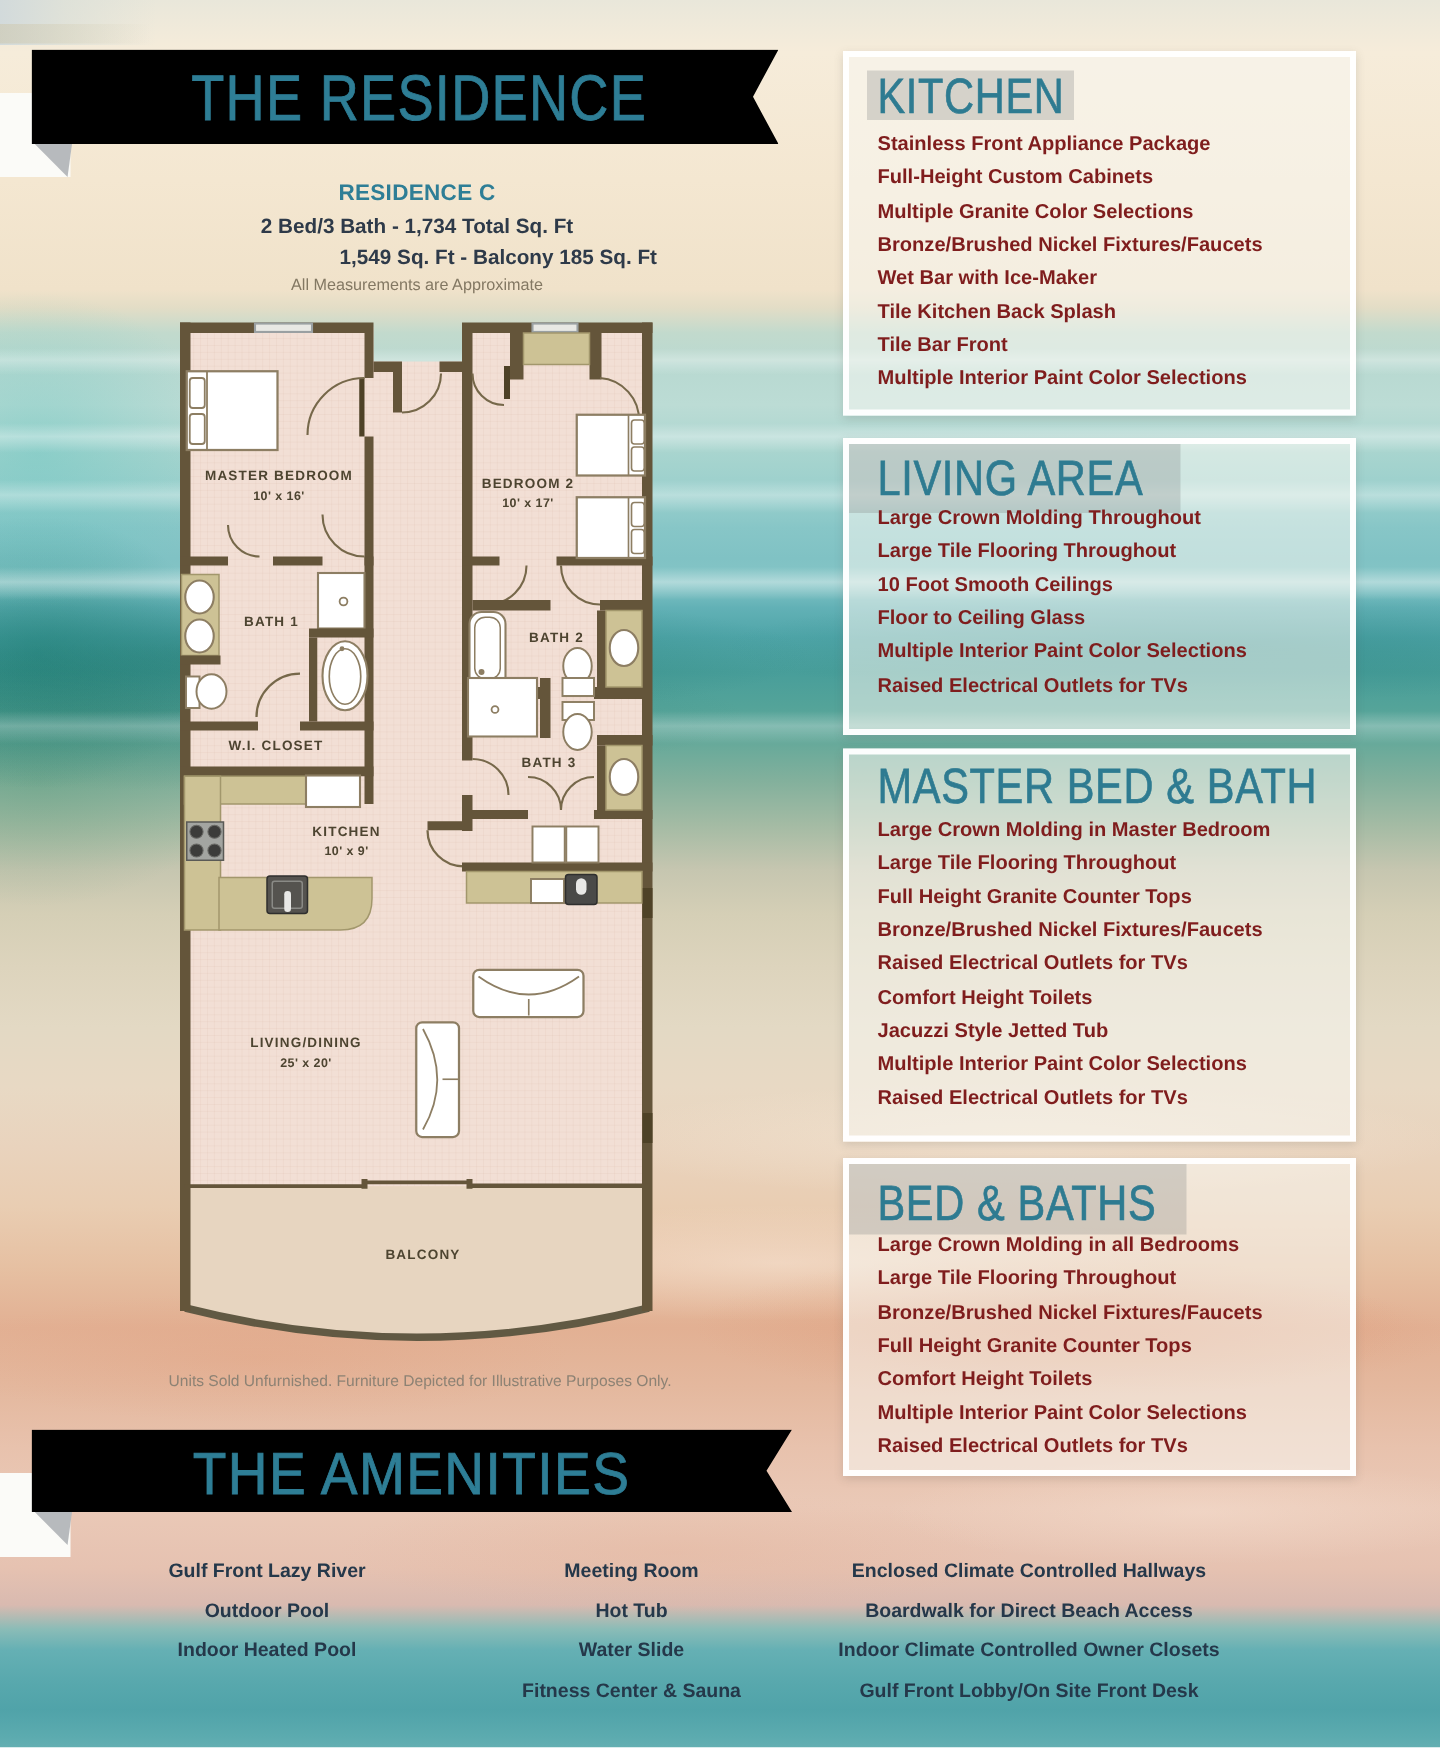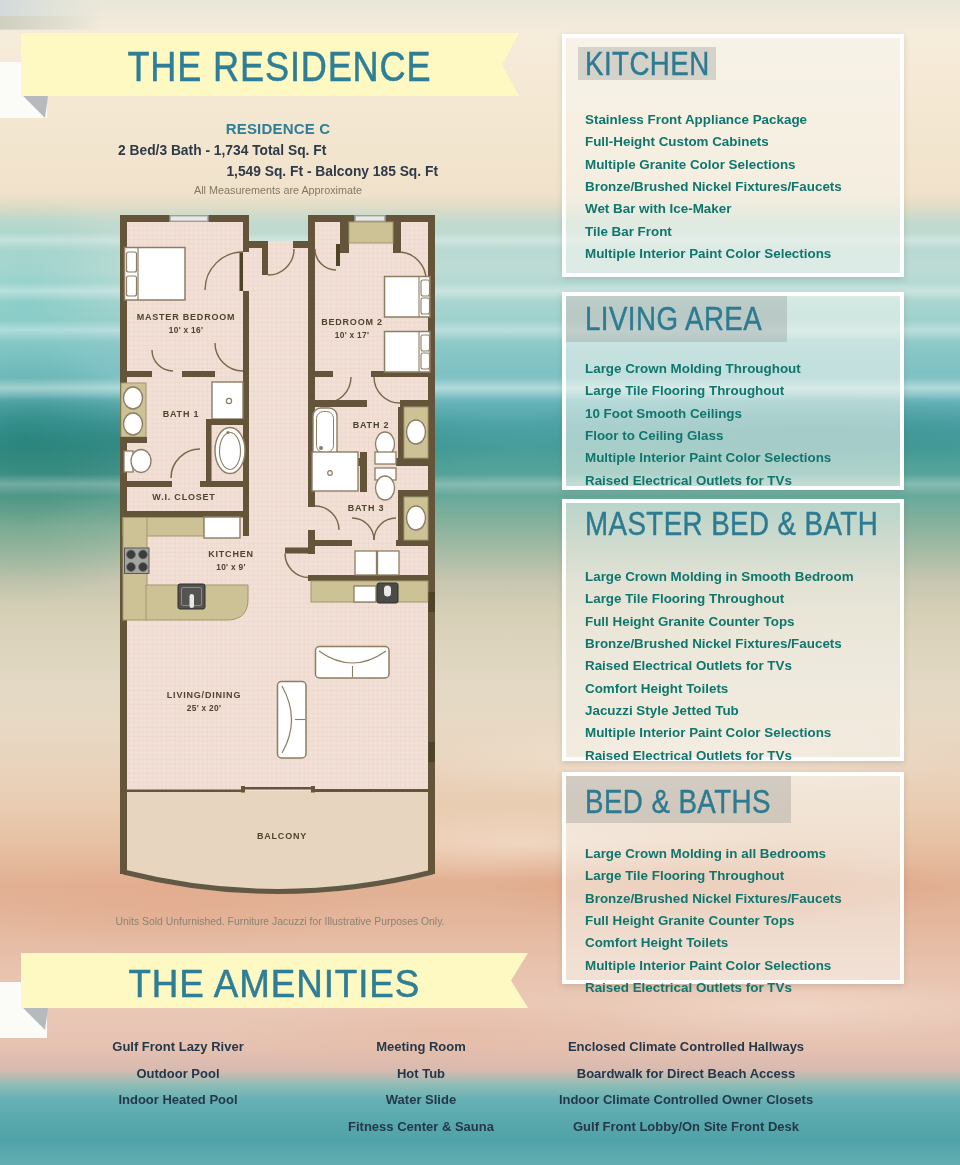--- a/index.html
+++ b/index.html
@@ -33,31 +33,31 @@
       radial-gradient(170px 130px at 25px 435px, rgba(25,125,115,.45), rgba(25,125,115,0) 70%),
       radial-gradient(180px 120px at 25px 520px, rgba(80,150,115,.3), rgba(80,150,115,0) 70%),
       radial-gradient(340px 70px at 700px 885px, rgba(220,145,108,.34), rgba(220,145,108,0) 70%),
       radial-gradient(300px 62px at 170px 905px, rgba(226,158,126,.3), rgba(226,158,126,0) 70%),
       radial-gradient(380px 55px at 520px 842px, rgba(250,235,222,.5), rgba(250,235,222,0) 70%),
       radial-gradient(420px 55px at 680px 760px, rgba(248,238,222,.45), rgba(248,238,222,0) 70%),
       radial-gradient(300px 55px at 760px 890px, rgba(218,140,105,.3), rgba(218,140,105,0) 70%),
       radial-gradient(300px 50px at 800px 1008px, rgba(248,228,214,.42), rgba(248,228,214,0) 70%),
       radial-gradient(320px 58px at 450px 1035px, rgba(228,178,152,.33), rgba(228,178,152,0) 70%);
   }
-  .ribbon{position:absolute;background:#fef9c3;
+  .ribbon{position:absolute;background:#000000;
     filter:drop-shadow(0 3px 4px rgba(110,95,70,.30));}
   .rib-main{clip-path:polygon(0 0,100% 0,calc(100% - 17px) 50%,100% 100%,0 100%);}
   .rib-text{position:absolute;width:100%;text-align:center;color:#2e7e96;font-weight:normal;-webkit-text-stroke:0.55px #2e7e96;}
   .rib-left{position:absolute;background:#fbfbf8;}
   .panel{position:absolute;background:rgba(248,247,243,.55);
     border:4px solid rgba(255,255,255,.95);box-shadow:0 2px 6px rgba(80,80,70,.18);}
   .ptitle{position:absolute;color:#2e7b91;font-weight:normal;-webkit-text-stroke:0.45px #2e7b91;font-size:33px;
     letter-spacing:.5px;transform:scale(.84,1);transform-origin:left center;white-space:nowrap;}
   .pblock{position:absolute;background:rgba(125,130,128,.28);}
-  .plist{position:absolute;font-size:13.4px;font-weight:bold;color:#0f766e;margin-top:24px;}
+  .plist{position:absolute;font-size:13.4px;font-weight:bold;color:#7f1d1d;}
   .plist div{height:22.32px;line-height:22.32px;white-space:nowrap;}
   .amen{position:absolute;font-size:13px;font-weight:bold;color:#25384a;text-align:center;}
   .amen div{height:26.6px;line-height:26.6px;white-space:nowrap;text-align:center;}
 </style>
 </head>
 <body>
 
 <div class="bg"></div>
 <div class="streaks"></div>
 
@@ -68,21 +68,21 @@
 <div class="rib-left" style="left:0;top:62px;width:47px;height:56px;"></div>
 
 <div style="position:absolute;left:21px;top:96px;width:27px;height:22px;background:#b7babd;clip-path:polygon(8% 0,100% 0,89% 100%);"></div>
 
 <div class="ribbon rib-main" style="left:21px;top:33px;width:498px;height:63px;">
   <div class="rib-text" style="top:9px;font-size:43px;letter-spacing:1px;transform:scale(.84,1);transform-origin:308px center;">THE RESIDENCE</div>
 </div>
 
 <div style="position:absolute;left:118px;top:120px;width:320px;text-align:center;color:#2e7e96;font-weight:bold;font-size:15px;letter-spacing:.2px;">RESIDENCE C</div>
 
-<div style="position:absolute;left:118px;top:143px;width:320px;text-align:left;color:#2e3a49;font-weight:bold;font-size:13.8px;">2 Bed/3 Bath - 1,734 Total Sq. Ft</div>
+<div style="position:absolute;left:118px;top:143px;width:320px;text-align:center;color:#2e3a49;font-weight:bold;font-size:13.8px;">2 Bed/3 Bath - 1,734 Total Sq. Ft</div>
 
 <div style="position:absolute;left:118px;top:164px;width:320px;text-align:right;color:#2e3a49;font-weight:bold;font-size:13.8px;">1,549 Sq. Ft - Balcony 185 Sq. Ft</div>
 
 <div style="position:absolute;left:118px;top:184px;width:320px;text-align:center;color:#837863;font-weight:normal;font-size:10.8px;">All Measurements are Approximate</div>
 
 <svg width="960" height="1165" viewBox="0 0 960 1165" style="position:absolute;left:0;top:0;">
 <defs>
 <pattern id="grid" width="4.6" height="4.6" patternUnits="userSpaceOnUse">
   <path d="M4.6 0H0V4.6" fill="none" stroke="rgba(195,155,135,0.20)" stroke-width="0.6"></path>
 </pattern>
@@ -357,34 +357,35 @@
 <text x="366" y="511" text-anchor="middle" font-size="9.0" font-weight="bold" fill="#4d4430" letter-spacing="0.8">BATH 3</text>
 
 <text x="204" y="698" text-anchor="middle" font-size="9.0" font-weight="bold" fill="#4d4430" letter-spacing="0.8">LIVING/DINING</text>
 
 <text x="204" y="711" text-anchor="middle" font-size="8.3" font-weight="bold" fill="#4d4430" letter-spacing="0.3">25' x 20'</text>
 
 <text x="282" y="839" text-anchor="middle" font-size="9.0" font-weight="bold" fill="#4d4430" letter-spacing="0.8">BALCONY</text>
 </g>
 </svg>
 
-<div style="position:absolute;left:0px;top:916px;width:560px;text-align:center;color:#8d8274;font-weight:normal;font-size:10.4px;">Units Sold Unfurnished. Furniture Jacuzzi for Illustrative Purposes Only.</div>
+<div style="position:absolute;left:0px;top:916px;width:560px;text-align:center;color:#8d8274;font-weight:normal;font-size:10.4px;">Units Sold Unfurnished. Furniture Depicted for Illustrative Purposes Only.</div>
 
 <div class="panel" style="left:562px;top:34px;width:334px;height:235px;"></div>
 
 <div class="pblock" style="left:578px;top:47px;width:138px;height:33px;"></div>
 
 <div class="ptitle" style="left:585px;top:45px;">KITCHEN</div>
 
 <div class="plist" style="left:585px;top:85px;">
   <div>Stainless Front Appliance Package</div>
   <div>Full-Height Custom Cabinets</div>
   <div>Multiple Granite Color Selections</div>
   <div>Bronze/Brushed Nickel Fixtures/Faucets</div>
   <div>Wet Bar with Ice-Maker</div>
+  <div>Tile Kitchen Back Splash</div>
   <div>Tile Bar Front</div>
   <div>Multiple Interior Paint Color Selections</div>
 </div>
 
 <div class="panel" style="left:562px;top:292px;width:334px;height:190px;"></div>
 
 <div class="pblock" style="left:566px;top:296px;width:221px;height:46px;"></div>
 
 <div class="ptitle" style="left:585px;top:300px;">LIVING AREA</div>
 
@@ -395,21 +396,21 @@
   <div>Floor to Ceiling Glass</div>
   <div>Multiple Interior Paint Color Selections</div>
   <div>Raised Electrical Outlets for TVs</div>
 </div>
 
 <div class="panel" style="left:562px;top:499px;width:334px;height:254px;"></div>
 
 <div class="ptitle" style="left:585px;top:505px;">MASTER BED &amp; BATH</div>
 
 <div class="plist" style="left:585px;top:542px;">
-  <div>Large Crown Molding in Smooth Bedroom</div>
+  <div>Large Crown Molding in Master Bedroom</div>
   <div>Large Tile Flooring Throughout</div>
   <div>Full Height Granite Counter Tops</div>
   <div>Bronze/Brushed Nickel Fixtures/Faucets</div>
   <div>Raised Electrical Outlets for TVs</div>
   <div>Comfort Height Toilets</div>
   <div>Jacuzzi Style Jetted Tub</div>
   <div>Multiple Interior Paint Color Selections</div>
   <div>Raised Electrical Outlets for TVs</div>
 </div>
 

